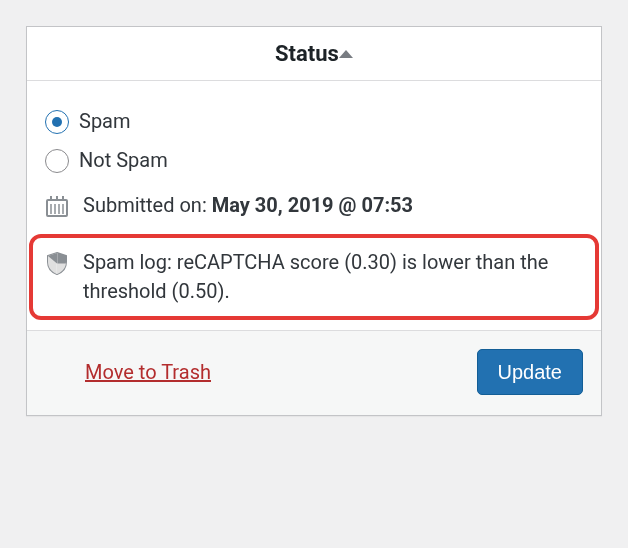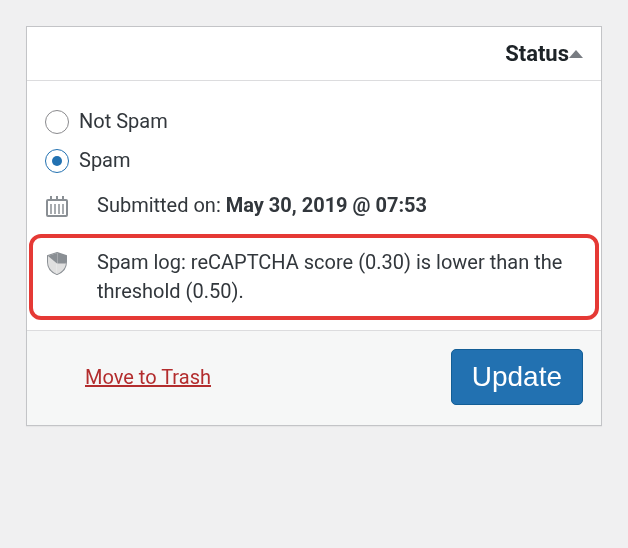--- a/index.html
+++ b/index.html
@@ -19,21 +19,21 @@
   .panel {
     background: #fff;
     border: 1px solid #c3c4c7;
     box-shadow: 0 1px 1px rgba(0,0,0,0.04);
     box-sizing: border-box;
     width: 100%;
   }
   .panel-header {
     display: flex;
     align-items: center;
-    justify-content: flex-end;
+    justify-content: center;
     padding: 14px 18px 14px 18px;
     border-bottom: 1px solid #dcdcde;
     cursor: pointer;
     user-select: none;
   }
   .panel-header h3 {
     margin: 0;
     font-size: 22px;
     font-weight: 700;
     color: #1d2327;
@@ -77,21 +77,21 @@
     background: #2271b1;
     display: none;
   }
   .radio.checked .dot { display: block; }
   .radio-label { font-size: 20px; color: #32373c; }
 
   
   .meta-row {
     display: flex;
     align-items: flex-start;
-    gap: 28px;
+    gap: 14px;
     margin: 14px 0;
   }
   .meta-row .icon {
     flex: 0 0 auto;
     width: 24px; height: 24px;
     color: #8a8f94;
     margin-top: 3px;
   }
   .meta-text { flex: 1 1 auto; }
   .meta-text .label { font-weight: 400; }
@@ -121,21 +121,21 @@
     color: #b32d2e;
     text-decoration: underline;
     font-size: 20px;
     cursor: pointer;
     margin-left: 40px;
   }
   .update-btn {
     background: #2271b1;
     border: 1px solid #135e96;
     color: #fff;
-    font-size: 28px;
+    font-size: 20px;
     padding: 10px 20px;
     border-radius: 5px;
     cursor: pointer;
     line-height: 1.2;
   }
 
   
   svg { display: block; width: 100%; height: 100%; }
 </style>
 </head>
@@ -146,29 +146,29 @@
   <div class="panel">
 
     <div class="panel-header">
       <h3>Status</h3>
       <span class="collapse-tri"></span>
     </div>
 
     <div class="panel-body">
 
       <div class="radio-group">
-        <div class="radio-row">
-          <span class="radio"></span>
-          <span class="radio-label">Not Spam</span>
-        </div>
         <div class="radio-row">
           <span class="radio checked">
               <span class="dot"></span>
             </span>
           <span class="radio-label">Spam</span>
+        </div>
+        <div class="radio-row">
+          <span class="radio"></span>
+          <span class="radio-label">Not Spam</span>
         </div>
       </div>
 
       <div class="meta-row">
         <span class="icon">
           <svg viewBox="0 0 24 24" fill="#8a8f94" stroke="none">
             <rect x="2" y="6" width="20" height="16" rx="1" fill="none" stroke="#8a8f94" stroke-width="2"></rect>
             <line x1="6" y1="2" x2="6" y2="6" stroke="#8a8f94" stroke-width="2"></line>
             <line x1="12" y1="2" x2="12" y2="6" stroke="#8a8f94" stroke-width="2"></line>
             <line x1="18" y1="2" x2="18" y2="6" stroke="#8a8f94" stroke-width="2"></line>

